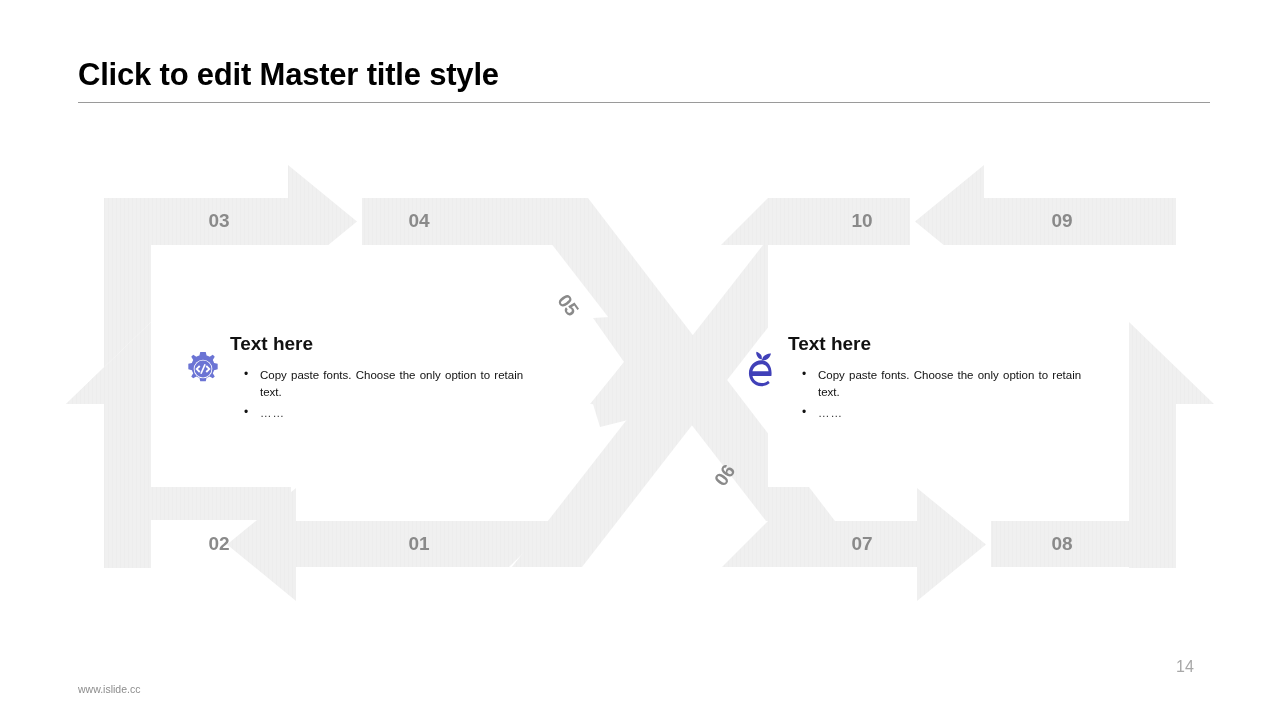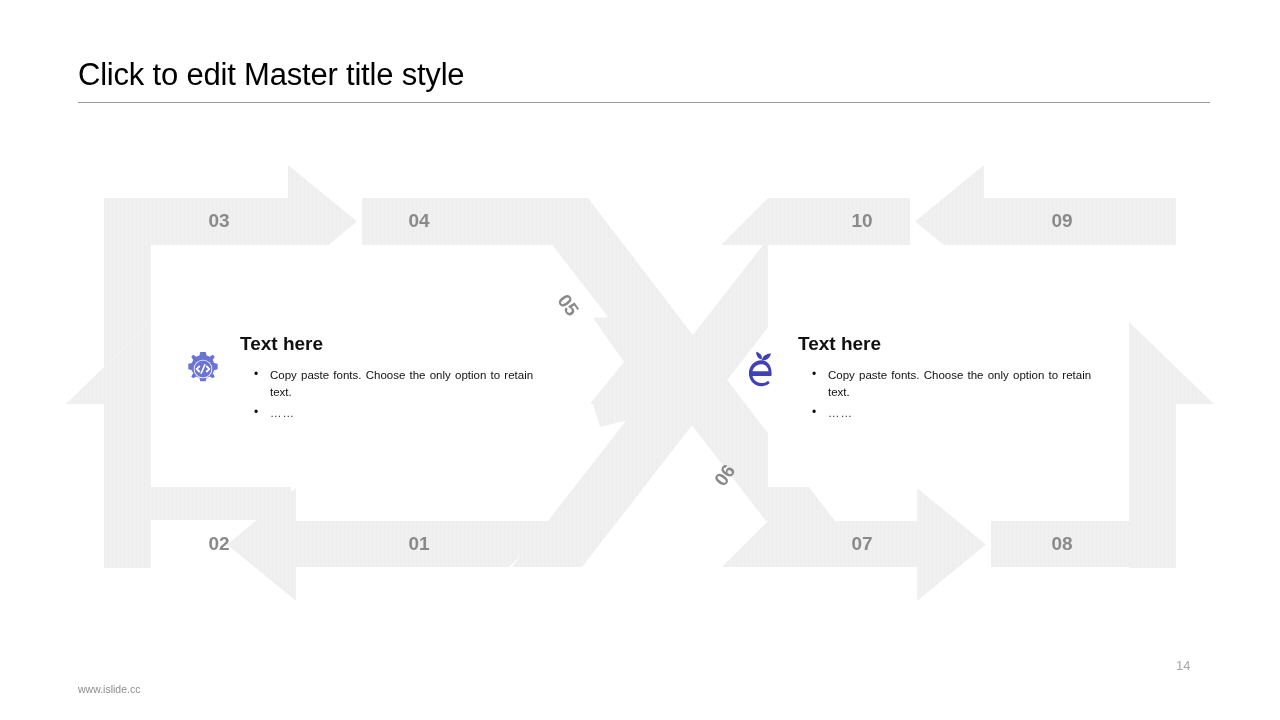--- a/index.html
+++ b/index.html
@@ -17,21 +17,21 @@
 
   
   #title-block {
     position: absolute;
     left: 78px;
     top: 58px;
     width: 1132px;
   }
   #page-title {
     font-size: 31px;
-    font-weight: normal;
+    font-weight: bold;
     color: #000000;
     letter-spacing: -0.2px;
     line-height: 1.1;
     margin: 0;
     white-space: nowrap;
   }
   #title-rule {
     margin-top: 10px;
     height: 1px;
     background: #9a9a9a;
@@ -46,21 +46,21 @@
     width: 1280px;
     height: 720px;
     pointer-events: none;
   }
 
   
   .content-card {
     position: absolute;
     display: flex;
     align-items: flex-start;
-    gap: 14px;
+    gap: 4px;
   }
   #card-left  { left: 180px; top: 334px; width: 370px; }
   #card-right { left: 738px; top: 334px; width: 370px; }
 
   .card-icon {
     flex: 0 0 auto;
     width: 46px;
     height: 56px;
     display: flex;
     align-items: center;
@@ -109,21 +109,21 @@
     position: absolute;
     left: 78px;
     top: 683px;
     font-size: 10.5px;
     color: #8c8c8c;
   }
   #footer-page {
     position: absolute;
     left: 1176px;
     top: 658px;
-    font-size: 13px;
+    font-size: 16px;
     color: #a8a8a8;
   }
 
   
   .step-num {
     font-family: "Liberation Sans", sans-serif;
     font-size: 19px;
     font-weight: bold;
     fill: #8a8a8a;
     text-anchor: middle;

